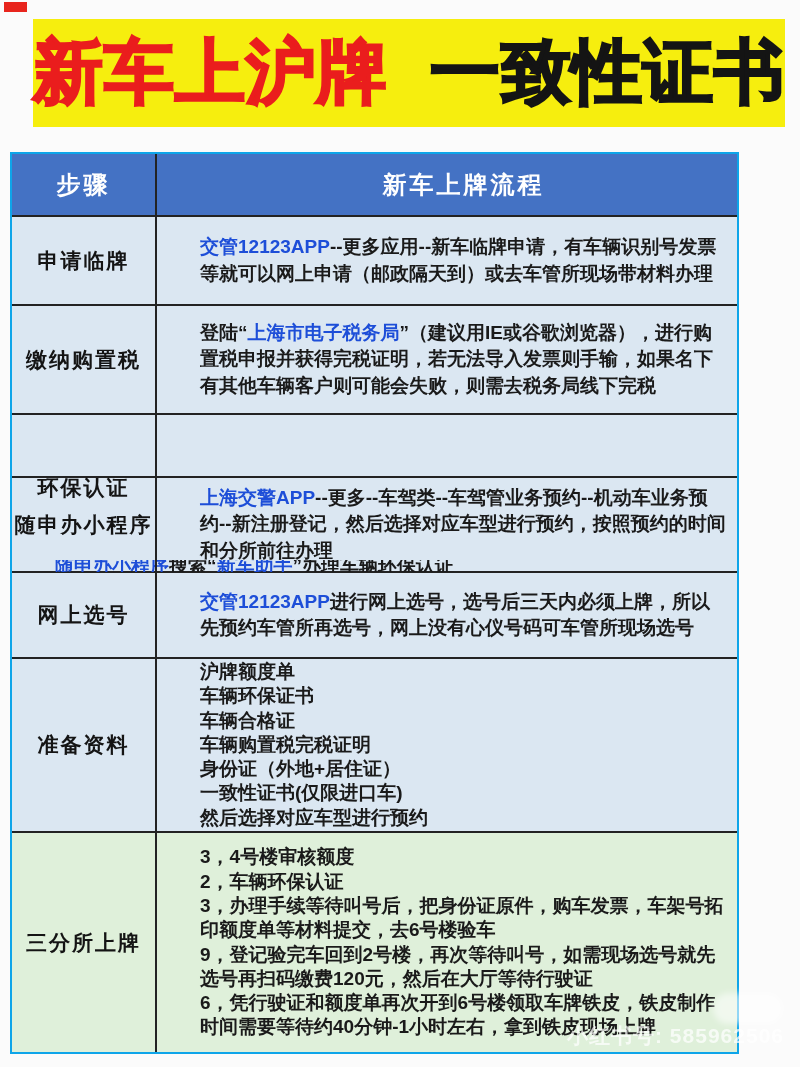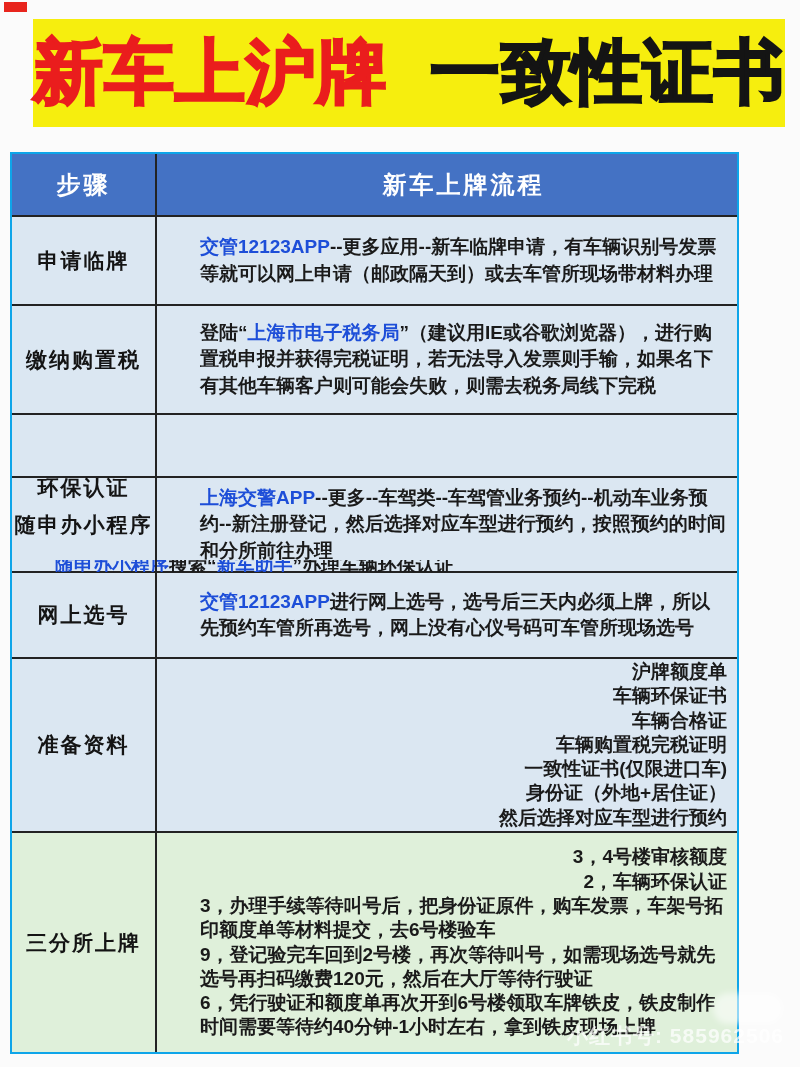--- a/index.html
+++ b/index.html
@@ -57,21 +57,21 @@
   .thead{height:63px;background:#4472c4;}
   .thead .step-col,.thead .proc-col{
     color:#ffffff;font-size:24px;letter-spacing:3px;
     align-items:center;justify-content:center;text-align:center;
     display:flex;flex-direction:row;
   }
   .trow.blue{background:#dbe7f2;}
   .trow.green{background:#dff0da;}
   .trow .red-seg{color:#1d4ed8;}
   .lines .pline{display:block;}
-  .proc-col.tight{line-height:1.28;align-items:flex-end;}
+  .proc-col.tight{line-height:1.28;}
   .blur-blob{
     position:absolute;left:713px;top:993px;width:70px;height:31px;
     background:rgba(255,255,255,0.55);
     border-radius:16px;
     filter:blur(3px);
   }
   .watermark{
     position:absolute;right:16px;top:1022px;
     color:rgba(255,255,255,0.72);
     font-size:21px;font-weight:700;
@@ -127,22 +127,22 @@
             <div><span class="red-seg">交管12123APP</span><span>进行网上选号，选号后三天内必须上牌，所以先预约车管所再选号，网上没有心仪号码可车管所现场选号</span></div>
           </div>
         </div>
         <div class="trow blue" style="height: 174px;">
           <div class="step-col">准备资料</div>
           <div class="proc-col lines tight">
             <span class="pline">沪牌额度单</span>
             <span class="pline">车辆环保证书</span>
             <span class="pline">车辆合格证</span>
             <span class="pline">车辆购置税完税证明</span>
+            <span class="pline">身份证（外地+居住证）</span>
             <span class="pline">一致性证书(仅限进口车)</span>
-            <span class="pline">身份证（外地+居住证）</span>
             <span class="pline">然后选择对应车型进行预约</span>
           </div>
         </div>
         <div class="trow green" style="height: 219px;">
           <div class="step-col">三分所上牌</div>
           <div class="proc-col lines tight">
             <span class="pline">3，4号楼审核额度</span>
             <span class="pline">2，车辆环保认证</span>
             <span class="pline">3，办理手续等待叫号后，把身份证原件，购车发票，车架号拓印额度单等材料提交，去6号楼验车</span>
             <span class="pline">9，登记验完车回到2号楼，再次等待叫号，如需现场选号就先选号再扫码缴费120元，然后在大厅等待行驶证</span>

